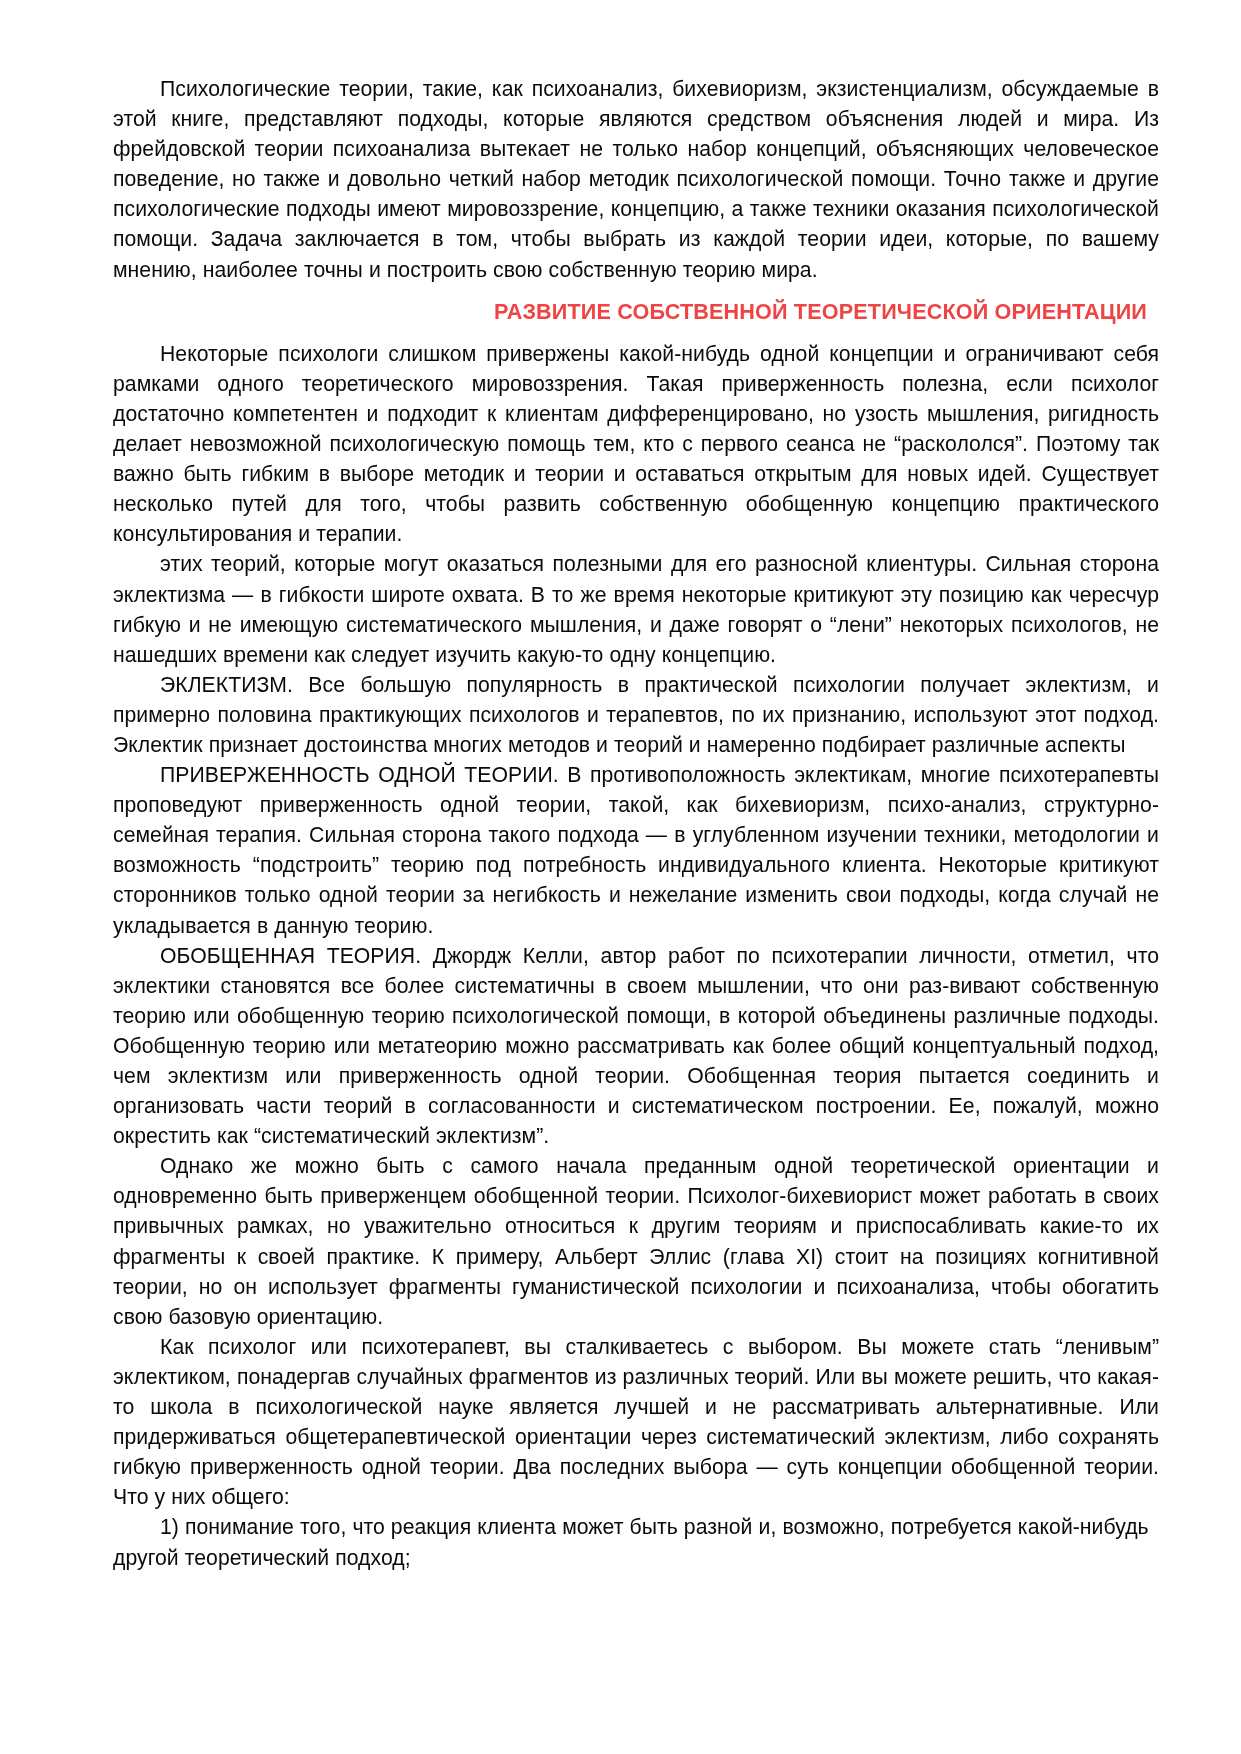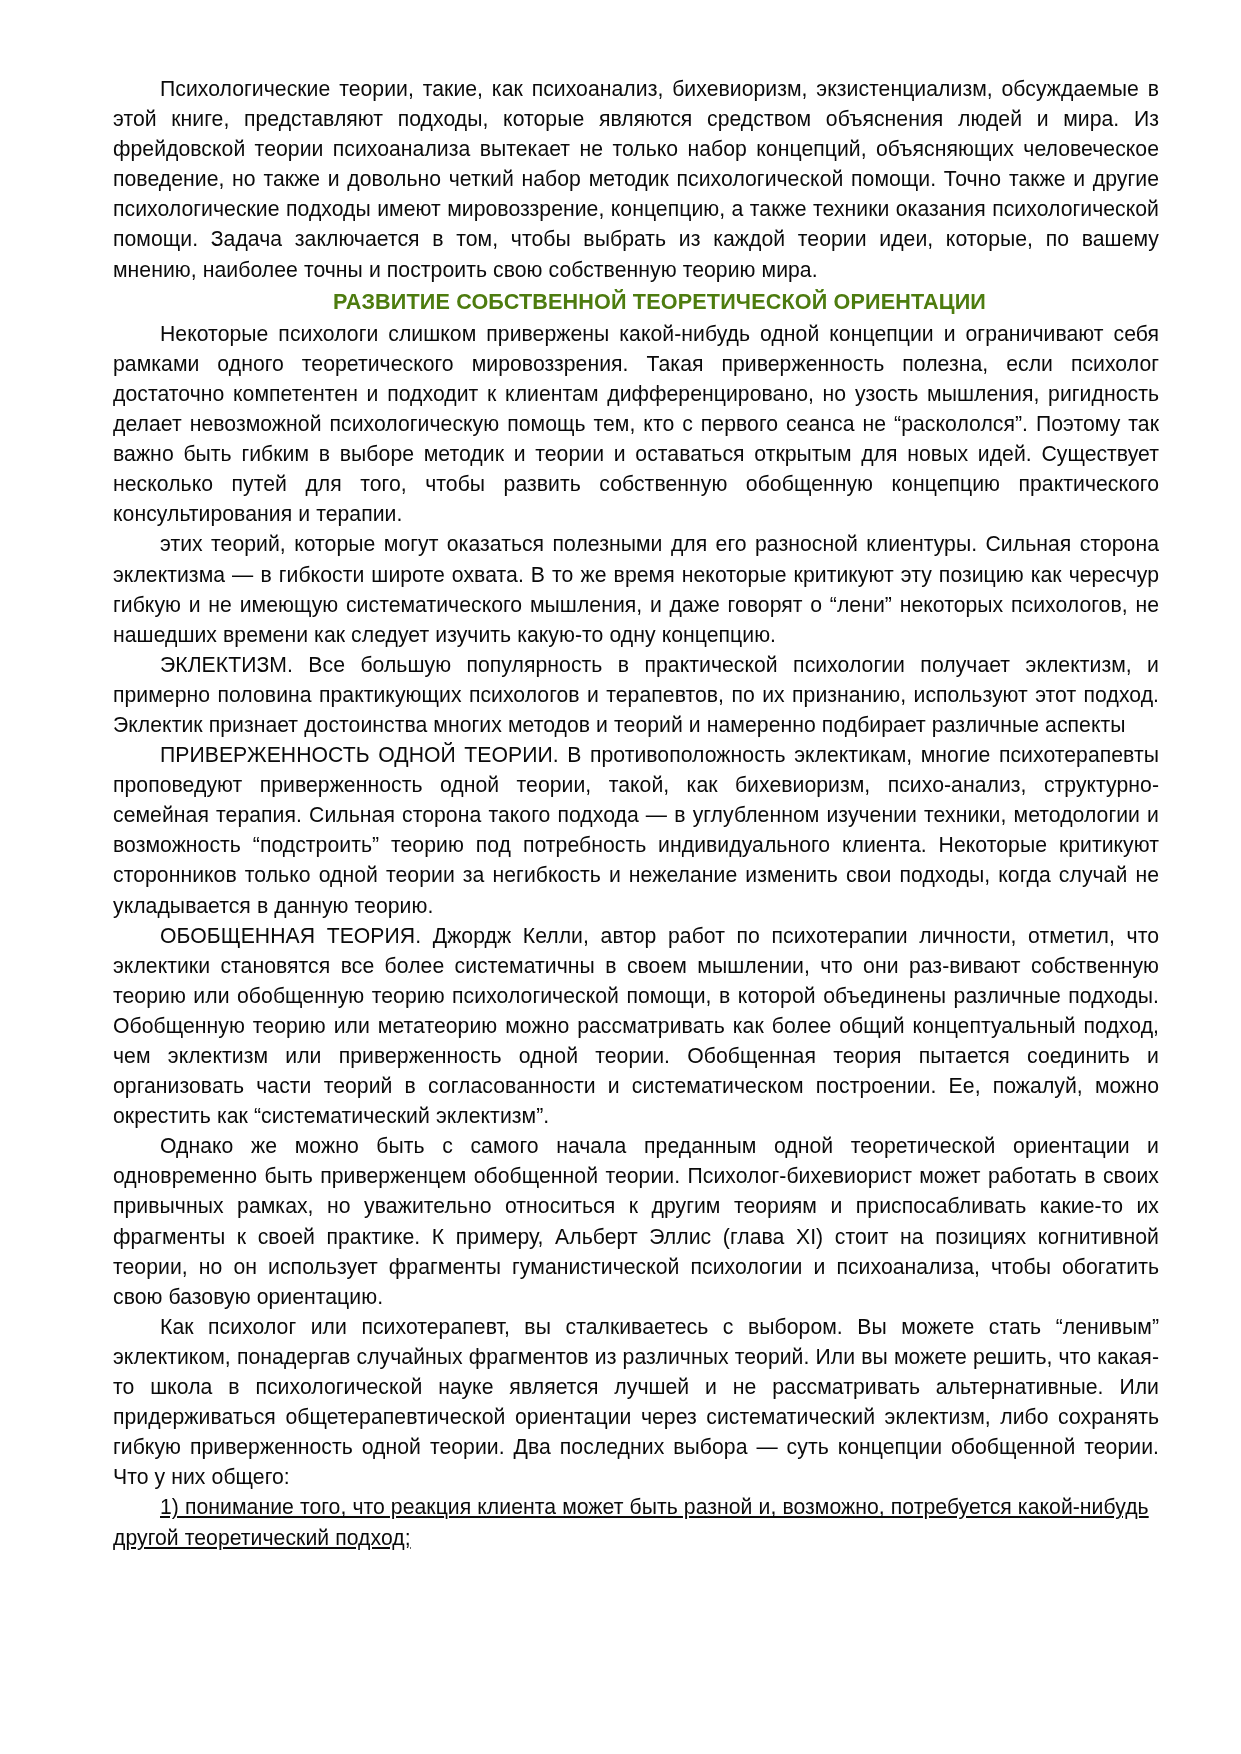--- a/index.html
+++ b/index.html
@@ -36,32 +36,31 @@
     text-justify: inter-word;
     letter-spacing: 0.05px;
     word-spacing: 0.1px;
     color: #0a0a0a;
     hyphens: none;
   }
   .para.indent {
     text-indent: 47px;
   }
   .heading {
-    margin: 2px;
+    margin: 12px;
     font-size: 21.6px;
     line-height: 30.1px;
     font-weight: bold;
-    text-align: center;
+    text-align: right;
     text-indent: 47px;
     letter-spacing: 0.15px;
-    color: #4d7c0f;
+    color: #ef4444;
   }
   .para:last-child {
     text-align: left;
-    text-decoration: underline;
   }
   
 </style>
 </head>
 <body>
 
 <div class="page">
   <div class="content">
 
     <p class="para indent">Психологические теории, такие, как психоанализ, бихевиоризм, экзистенциализм, обсуждаемые в этой книге, представляют подходы, которые являются средством объяснения людей и мира. Из фрейдовской теории психоанализа вытекает не только набор концепций, объясняющих человеческое поведение, но также и довольно четкий набор методик психологической помощи. Точно также и другие психологические подходы имеют мировоззрение, концепцию, а также техники оказания психологической помощи. Задача заключается в том, чтобы выбрать из каждой теории идеи, которые, по вашему мнению, наиболее точны и построить свою собственную теорию мира.</p>

